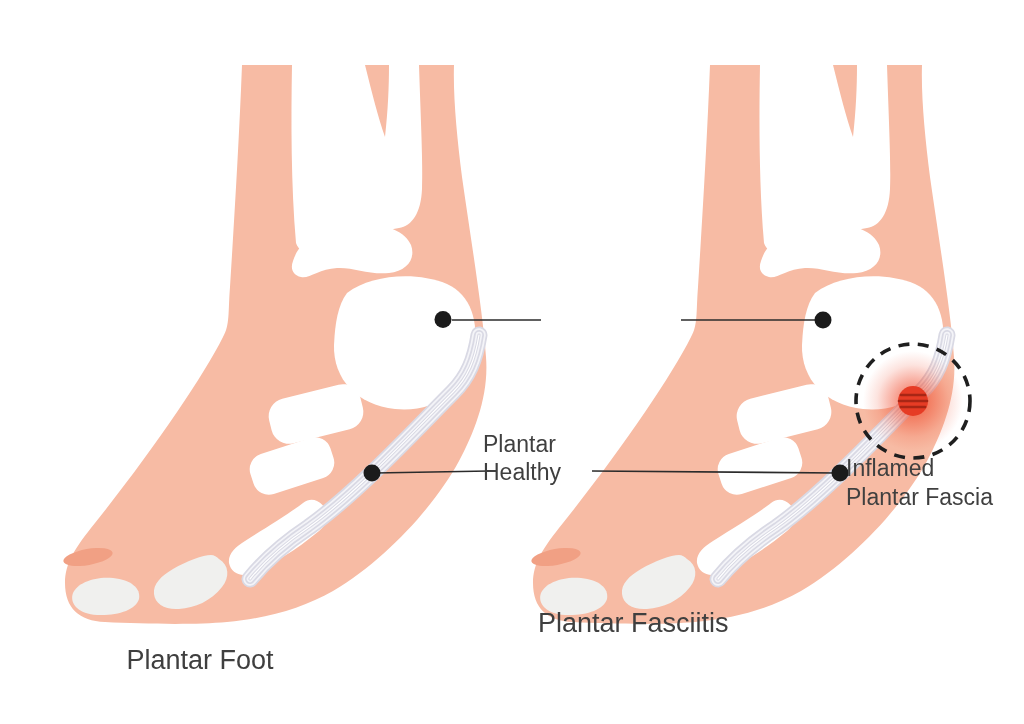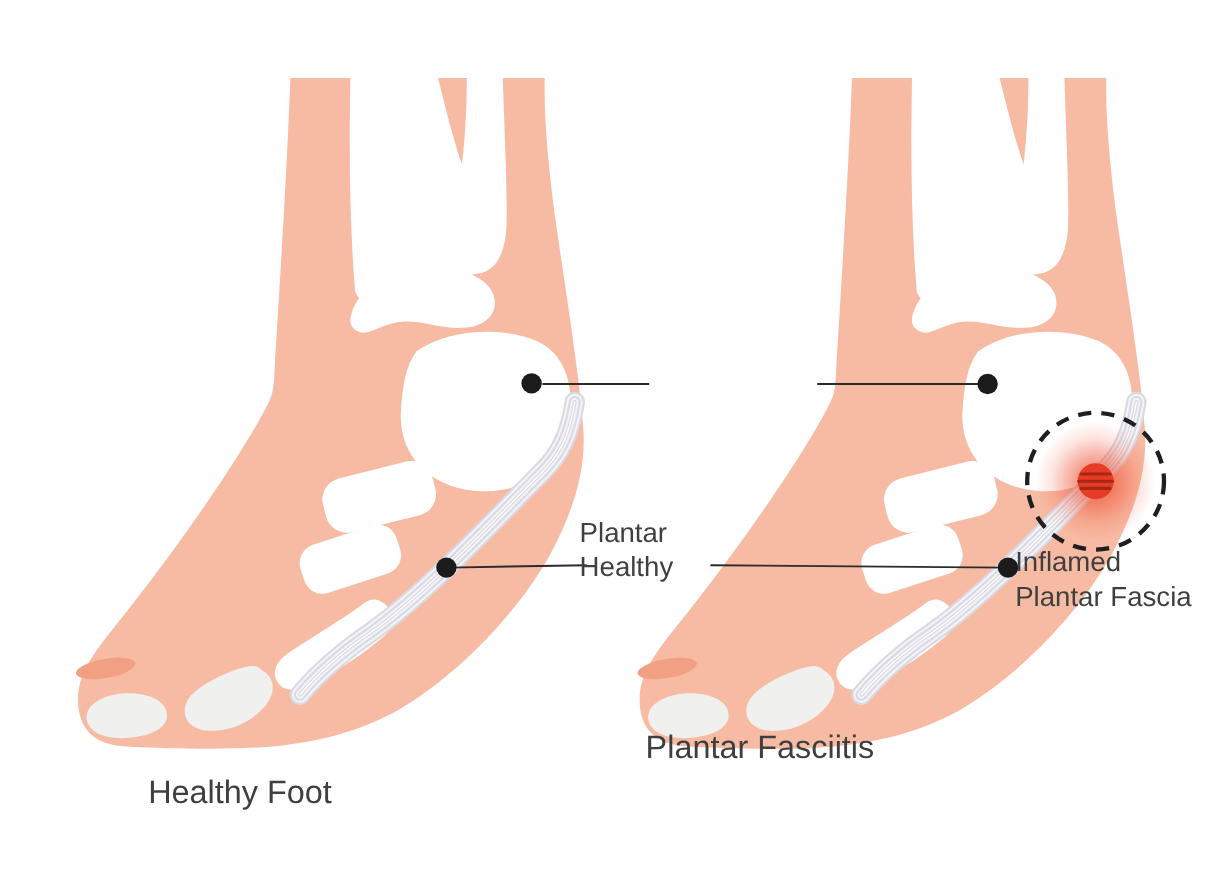--- a/index.html
+++ b/index.html
@@ -132,17 +132,17 @@
   <div class="label" id="pf-label">
     <span>Plantar</span>
     <span>Healthy</span>
   </div>
 
   <div class="label" id="inf-label">
     <span>Inflamed</span>
     <span>Plantar Fascia</span>
   </div>
 
-  <div class="caption" id="cap-healthy">Healthy Foot</div>
+  <div class="caption" id="cap-healthy">Plantar Foot</div>
 
   <div class="caption" id="cap-diseased">Plantar Fasciitis</div>
 
 </div>
 
 </body></html>

